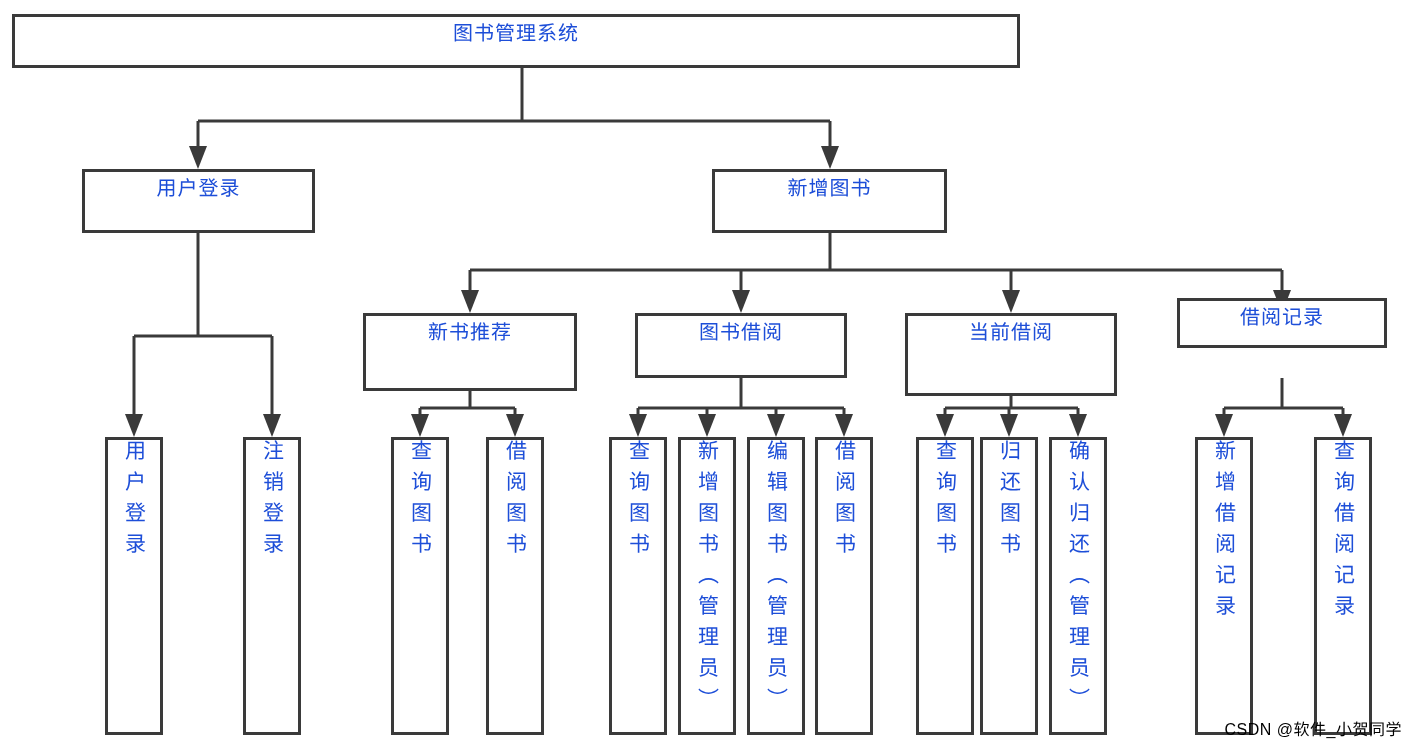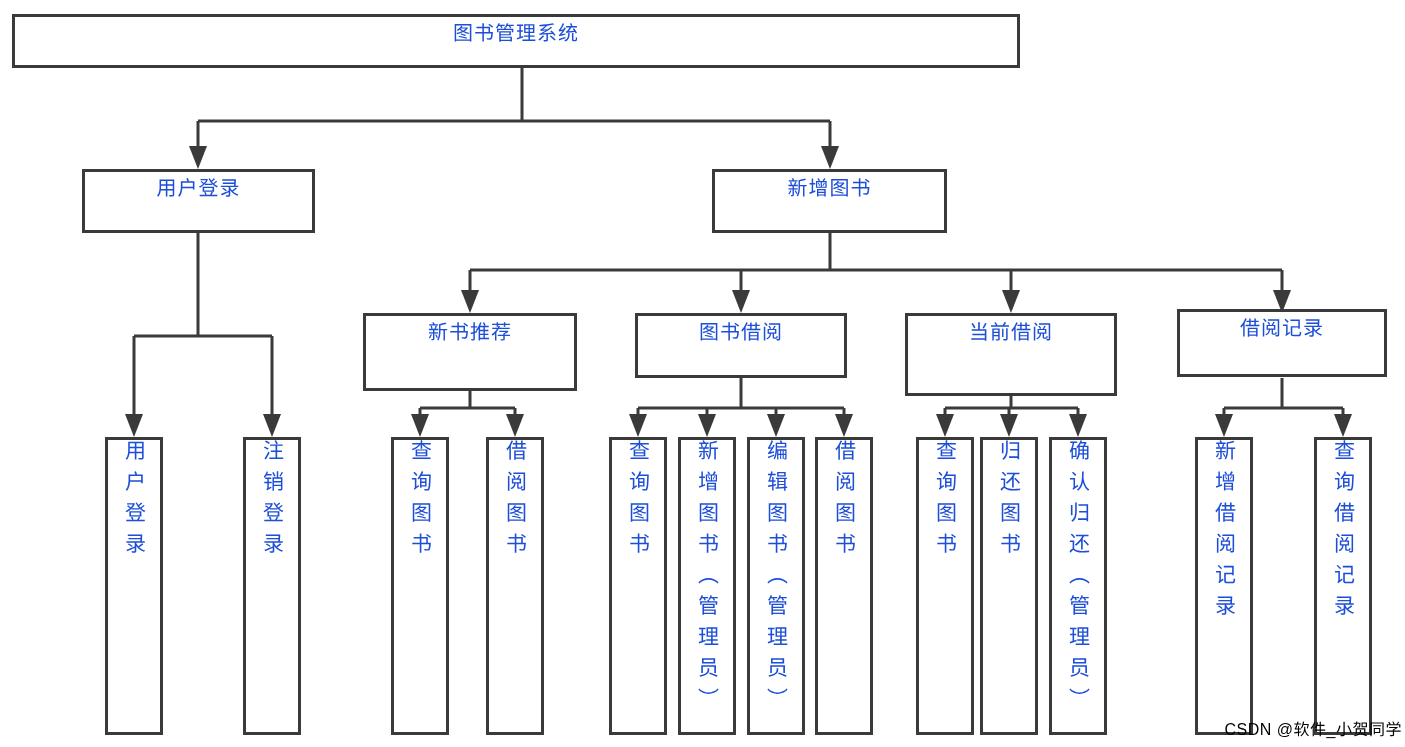--- a/index.html
+++ b/index.html
@@ -134,21 +134,21 @@
 
   <div class="node h" style="left:363px;top:313px;width:214px;height:78px;">
     <span>新书推荐</span>
   </div>
   <div class="node h" style="left:635px;top:313px;width:212px;height:65px;">
     <span>图书借阅</span>
   </div>
   <div class="node h" style="left:905px;top:313px;width:212px;height:83px;">
     <span>当前借阅</span>
   </div>
-  <div class="node h" style="left:1177px;top:309px;width:210px;height:68px;">
+  <div class="node h" style="left:1177px;top:298px;width:210px;height:50px;">
     <span>借阅记录</span>
   </div>
 
   <div class="node v" style="left:105px;top:437px;width:58px;height:298px;">
     <span class="vlbl">用户登录</span>
   </div>
   <div class="node v" style="left:243px;top:437px;width:58px;height:298px;">
     <span class="vlbl">注销登录</span>
   </div>
 

